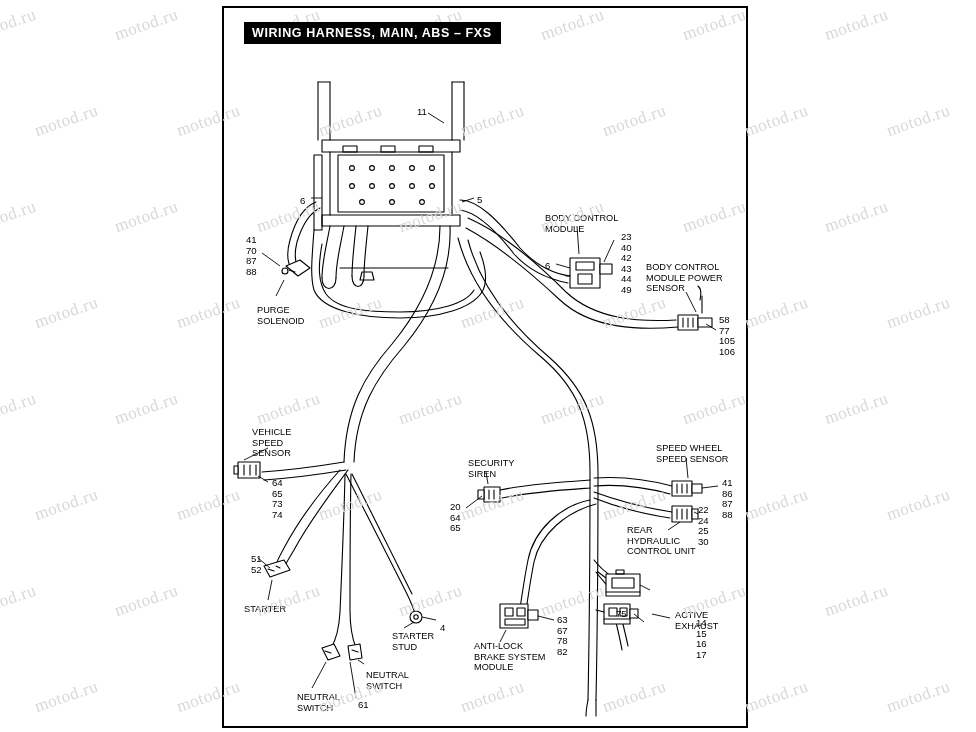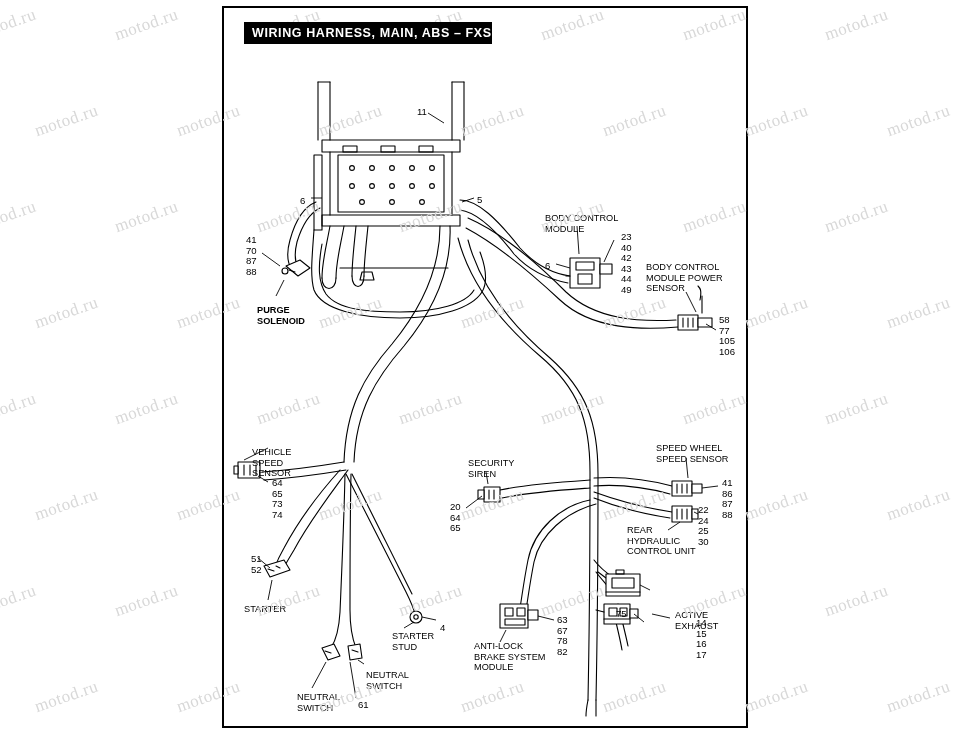--- a/index.html
+++ b/index.html
@@ -27,21 +27,21 @@
   }
   
   #frame{
     position:absolute;left:222px;top:6px;width:522px;height:718px;
     border:2px solid #000;background:transparent;z-index:2;
   }
   #title-bar{
     position:absolute;left:244px;top:22px;
     background:#000;color:#fff;
     font-size:12.5px;font-weight:bold;letter-spacing:.6px;
-    padding:4px 0 4px 8px;
+    padding:4px 9px 4px 8px;
     z-index:6;
   }
   
   #drawing{position:absolute;left:0;top:0;width:976px;height:732px;z-index:3;}
   .lbl{
     position:absolute;
     font-size:9.2px;
     font-family:"Liberation Sans", sans-serif;
     color:#000;
     line-height:10.5px;
@@ -363,27 +363,27 @@
 43
 44
 49</div>
     <div class="lbl" style="left: 646px; top: 262px;">BODY CONTROL
 MODULE POWER
 SENSOR</div>
     <div class="lbl num" style="left: 246px; top: 235px;">41
 70
 87
 88</div>
-    <div class="lbl" style="left: 257px; top: 305px; font-weight: bold;">PURGE
+    <div class="lbl" style="left: 257px; top: 305px;">PURGE
 SOLENOID</div>
     <div class="lbl num" style="left: 719px; top: 315px;">58
 77
 105
 106</div>
-    <div class="lbl" style="left: 252px; top: 427px; margin-top: 20px;">VEHICLE
+    <div class="lbl" style="left: 252px; top: 427px;">VEHICLE
 SPEED
 SENSOR</div>
     <div class="lbl num" style="left: 272px; top: 478px;">64
 65
 73
 74</div>
     <div class="lbl num" style="left: 243px; top: 554px; margin-left: 8px;">51
 52</div>
     <div class="lbl" style="left: 244px; top: 604px;">STARTER</div>
     <div class="lbl" style="left: 468px; top: 458px;">SECURITY

